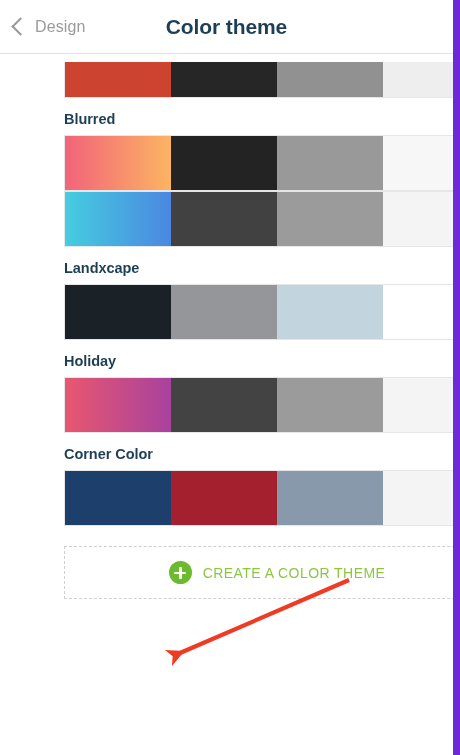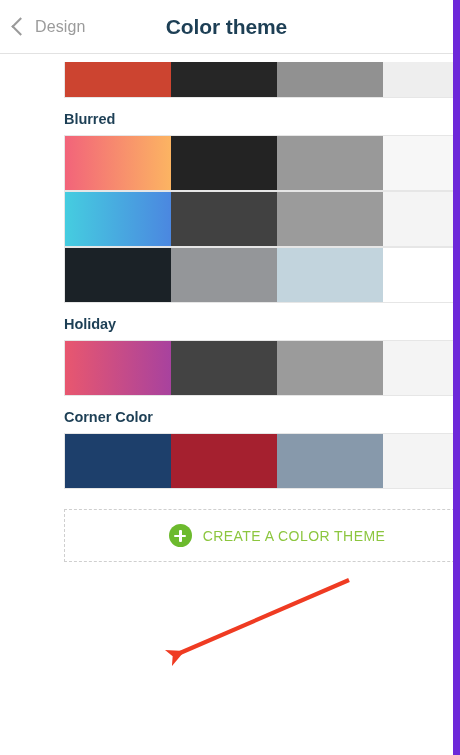--- a/index.html
+++ b/index.html
@@ -200,20 +200,21 @@
       </div>
       <div class="theme-item">
         <div class="swatch-row">
           <div class="swatch" style="background: linear-gradient(to right, rgb(69, 205, 224), rgb(75, 135, 224));"></div>
           <div class="swatch" style="background: rgb(65, 65, 65);"></div>
           <div class="swatch" style="background: rgb(155, 155, 155);"></div>
           <div class="swatch" style="background: rgb(244, 244, 244);"></div>
         </div>
       </div>
       <div class="theme-item">
+        <div class="theme-label">Landxcape</div>
         <div class="swatch-row">
           <div class="swatch" style="background: rgb(27, 34, 39);"></div>
           <div class="swatch" style="background: rgb(148, 150, 153);"></div>
           <div class="swatch" style="background: rgb(194, 212, 221);"></div>
           <div class="swatch" style="background: rgb(255, 255, 255);"></div>
         </div>
       </div>
       <div class="theme-item">
         <div class="theme-label">Holiday</div>
         <div class="swatch-row">

